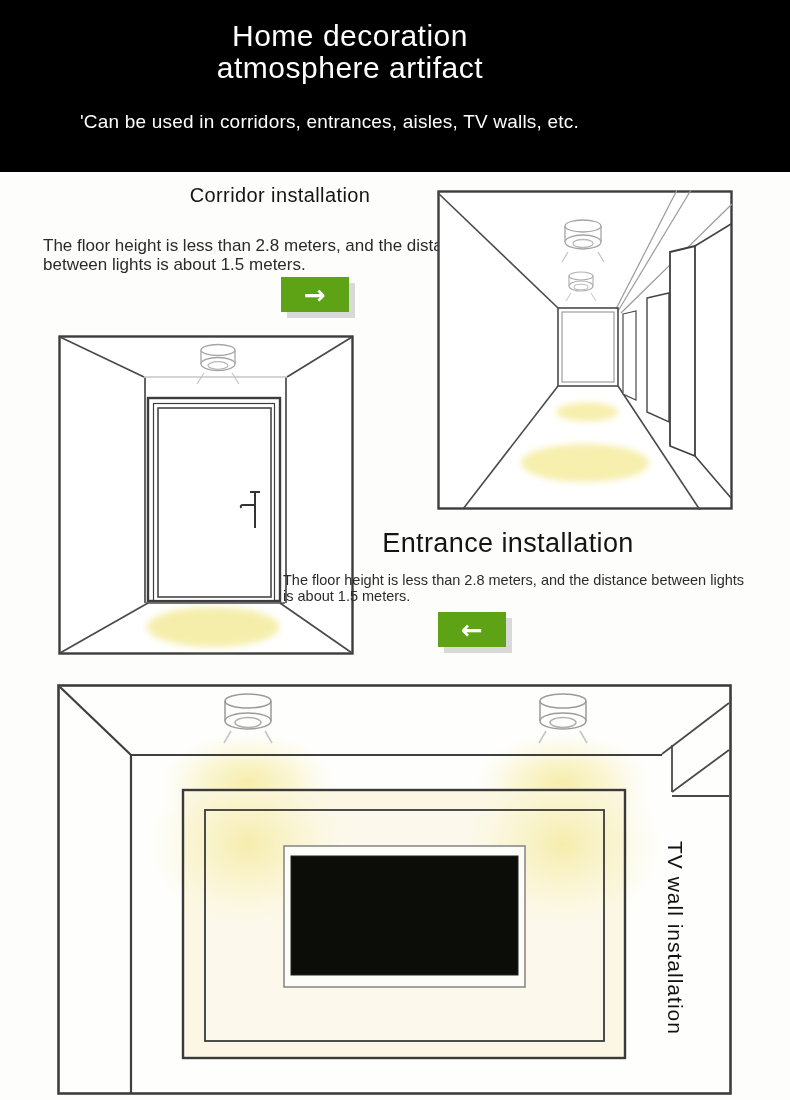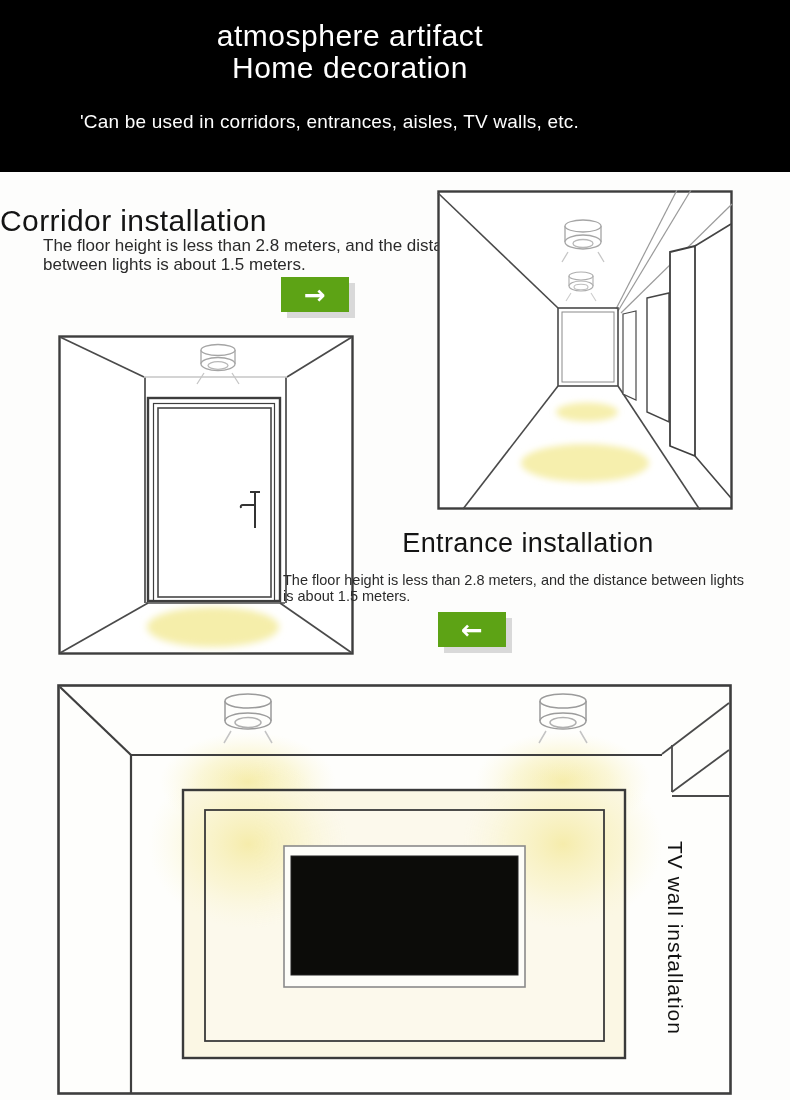--- a/index.html
+++ b/index.html
@@ -13,22 +13,22 @@
   .header .title{
     position:absolute;left:130px;top:20px;width:440px;text-align:center;
     color:#ffffff;font-size:30px;font-weight:500;line-height:32px;letter-spacing:.5px;
   }
   .header .subtitle{
     position:absolute;left:80px;top:111px;width:600px;
     color:#fdfdfd;font-size:19px;font-weight:400;letter-spacing:.2px;
   }
   
   .sec-heading{position:absolute;font-weight:400;color:#141414;letter-spacing:.4px;}
-  .h-corridor{left:0;top:204px;width:560px;text-align:left;font-size:30px;}
-  .h-entrance{left:308px;top:528px;width:440px;text-align:center;font-size:27px;}
+  .h-corridor{left:0;top:184px;width:560px;text-align:center;font-size:20px;}
+  .h-entrance{left:288px;top:528px;width:440px;text-align:center;font-size:27px;}
   .sec-body{position:absolute;color:#2b2b2b;line-height:1.12;}
   .b-corridor{left:43px;top:236px;width:487px;font-size:17px;}
   .b-entrance{left:283px;top:572px;width:468px;font-size:14.5px;}
   
   .arrow-btn{
     position:absolute;width:68px;height:35px;border:none;cursor:pointer;
     background:#5da315;color:#ffffff;font-size:26px;font-weight:700;line-height:32px;
     text-align:center;box-shadow:6px 6px 0 0 #d9d9d9;padding:0;
     font-family:"DejaVu Sans", sans-serif;
   }
@@ -45,22 +45,22 @@
     font-weight:400;
   }
 </style>
 </head>
 <body>
 
 <div class="canvas">
 
   <div class="header">
     <div class="title">
+      <div>Home decoration</div>
       <div>atmosphere artifact</div>
-      <div>Home decoration</div>
     </div>
     <div class="subtitle">'Can be used in corridors, entrances, aisles, TV walls, etc.</div>
   </div>
 
   <div class="sec-heading h-corridor">Corridor installation</div>
   <div class="sec-body b-corridor">The floor height is less than 2.8 meters, and the distance between lights is about 1.5 meters.</div>
   <button class="arrow-btn btn-corridor"><span>→</span></button>
 
   <svg class="illus illus-corridor" width="296" height="320" viewBox="0 0 296 320">
     <defs>

